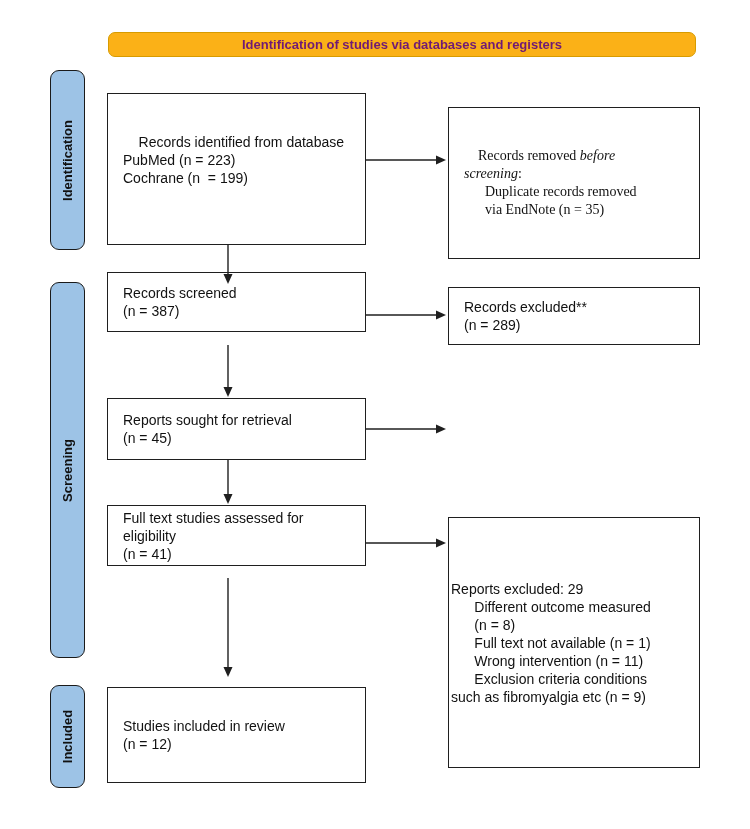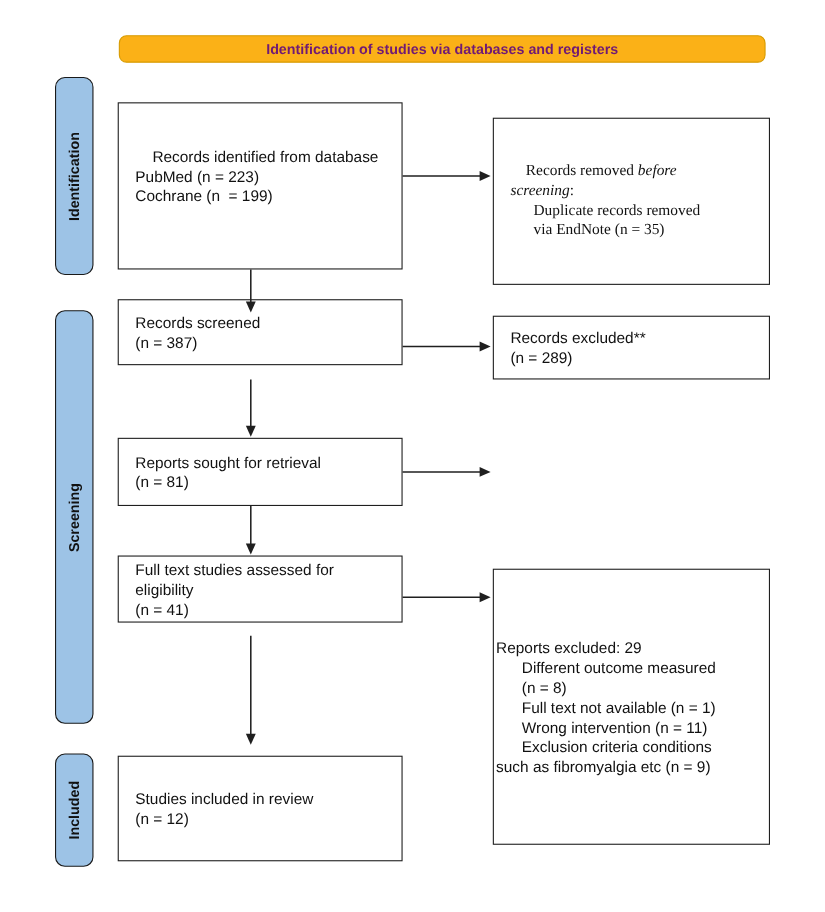--- a/index.html
+++ b/index.html
@@ -114,21 +114,21 @@
 (n = 387)</span>
   </div>
 
   <div class="box col-right b-excluded center-align">
     <span>Records excluded**
 (n = 289)</span>
   </div>
 
   <div class="box col-left b-sought center-align">
     <span>Reports sought for retrieval
-(n = 81)</span>
+(n = 45)</span>
   </div>
 
 
   <div class="box col-left b-fulltext center-align">
     <span>Full text studies assessed for
 eligibility
 (n = 41)</span>
   </div>
 
   <div class="box col-right b-reportsexcl center-align pad-tight">

